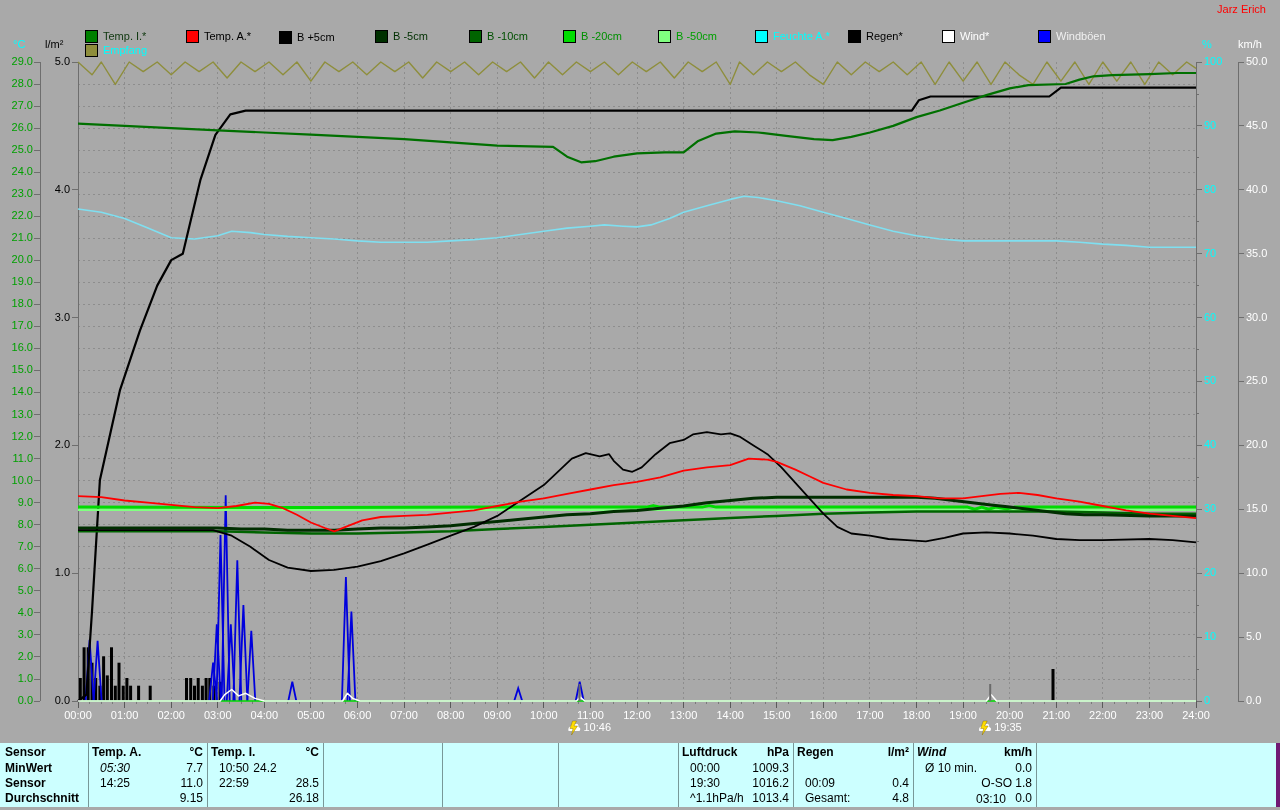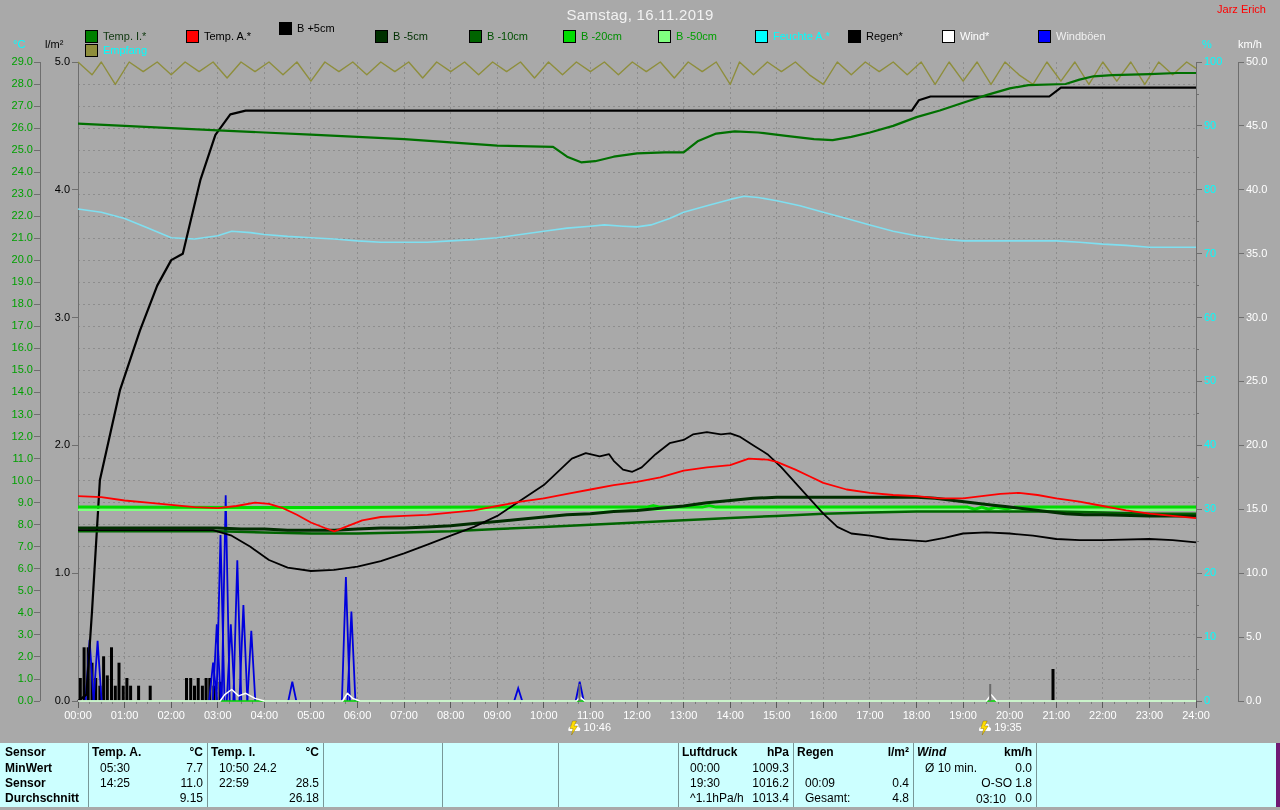--- a/index.html
+++ b/index.html
@@ -15,38 +15,37 @@
   .stats{position:absolute;left:0;top:743px;width:1276px;height:64px;background:#ccffff;
          border-right:4px solid #701a75;font-size:12px;color:#000;}
   .stats .cell{position:absolute;white-space:nowrap;}
   .stats .bold{font-weight:bold;}
   .stats .divider{position:absolute;top:0;width:1px;height:64px;background:#789898;}
 </style>
 </head>
 <body>
 
 <div class="screen">
-  <div class="hdr-title">Samstag, 16.11.2019</div>
   <div class="hdr-author">Jarz Erich</div>
 
   <div class="axis-unit" style="left:13px;top:38px;color:#00ffff;">°C</div>
   <div class="axis-unit" style="left:45px;top:38px;color:#000;">l/m²</div>
   <div class="axis-unit" style="left:1202px;top:38px;color:#00ffff;">%</div>
   <div class="axis-unit" style="left:1238px;top:38px;color:#fff;">km/h</div>
 
   <div id="legend">
       <div class="legend-item" style="left: 85px; top: 30px;">
         <span class="legend-swatch" style="background: rgb(0, 128, 0);"></span>
         <span style="color: rgb(16, 56, 16);">Temp. I.*</span>
       </div>
       <div class="legend-item" style="left: 186px; top: 30px;">
         <span class="legend-swatch" style="background: rgb(255, 0, 0);"></span>
         <span style="color: rgb(0, 0, 0);">Temp. A.*</span>
       </div>
-      <div class="legend-item" style="left: 279px; top: 22px;">
+      <div class="legend-item" style="left: 279px; top: 31px;">
         <span class="legend-swatch" style="background: rgb(0, 0, 0);"></span>
         <span style="color: rgb(0, 0, 0);">B +5cm</span>
       </div>
       <div class="legend-item" style="left: 375px; top: 30px;">
         <span class="legend-swatch" style="background: rgb(0, 48, 0);"></span>
         <span style="color: rgb(0, 48, 0);">B -5cm</span>
       </div>
       <div class="legend-item" style="left: 469px; top: 30px;">
         <span class="legend-swatch" style="background: rgb(0, 100, 0);"></span>
         <span style="color: rgb(0, 80, 0);">B -10cm</span>
@@ -461,21 +460,21 @@
       <div class="divider" style="left: 678px;"></div>
       <div class="divider" style="left: 793px;"></div>
       <div class="divider" style="left: 913px;"></div>
       <div class="divider" style="left: 1036px;"></div>
       <div class="cell bold" style="top: 2px; left: 5px;">Sensor</div>
       <div class="cell bold" style="top: 18px; left: 5px;">MinWert</div>
       <div class="cell bold" style="top: 33px; left: 5px;">Sensor</div>
       <div class="cell bold" style="top: 48px; left: 5px;">Durchschnitt</div>
       <div class="cell bold" style="top: 2px; left: 92px;">Temp. A.</div>
       <div class="cell bold" style="top: 2px; left: 92px; width: 111px; text-align: right;">°C</div>
-      <div class="cell" style="top: 18px; left: 100px;">05:30</div>
+      <div class="cell" style="top: 18px; left: 100px; font-style: italic;">05:30</div>
       <div class="cell" style="top: 18px; left: 92px; width: 111px; text-align: right;">7.7</div>
       <div class="cell" style="top: 33px; left: 100px;">14:25</div>
       <div class="cell" style="top: 33px; left: 92px; width: 111px; text-align: right;">11.0</div>
       <div class="cell" style="top: 48px; left: 92px; width: 111px; text-align: right;">9.15</div>
       <div class="cell bold" style="top: 2px; left: 211px;">Temp. I.</div>
       <div class="cell bold" style="top: 2px; left: 211px; width: 108px; text-align: right;">°C</div>
       <div class="cell" style="top: 18px; left: 219px;">10:50</div>
       <div class="cell" style="top: 18px; left: 211px; width: 108px; text-align: center;">24.2</div>
       <div class="cell" style="top: 33px; left: 219px;">22:59</div>
       <div class="cell" style="top: 33px; left: 211px; width: 108px; text-align: right;">28.5</div>

